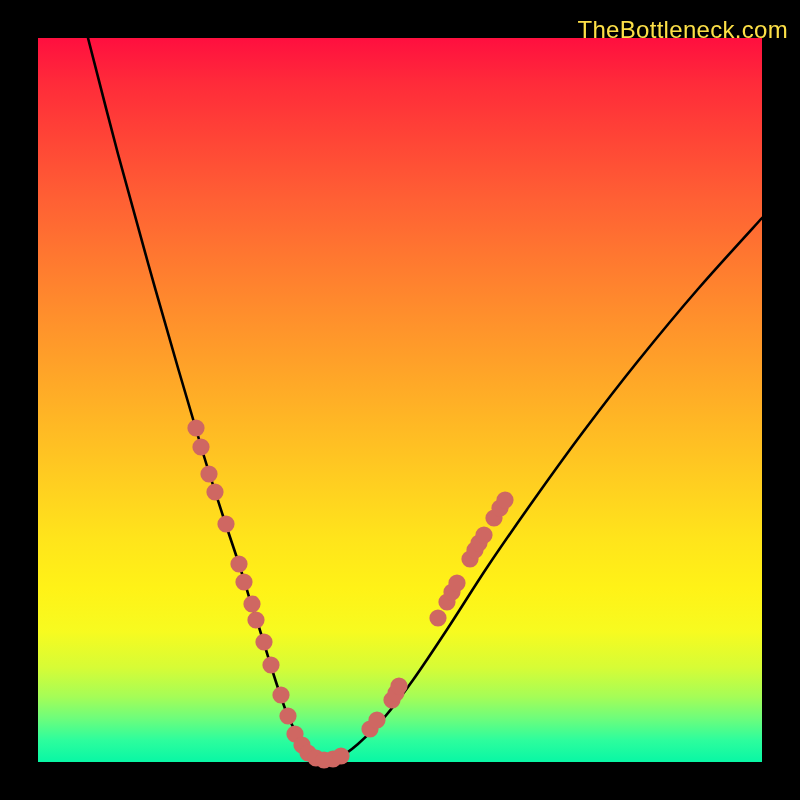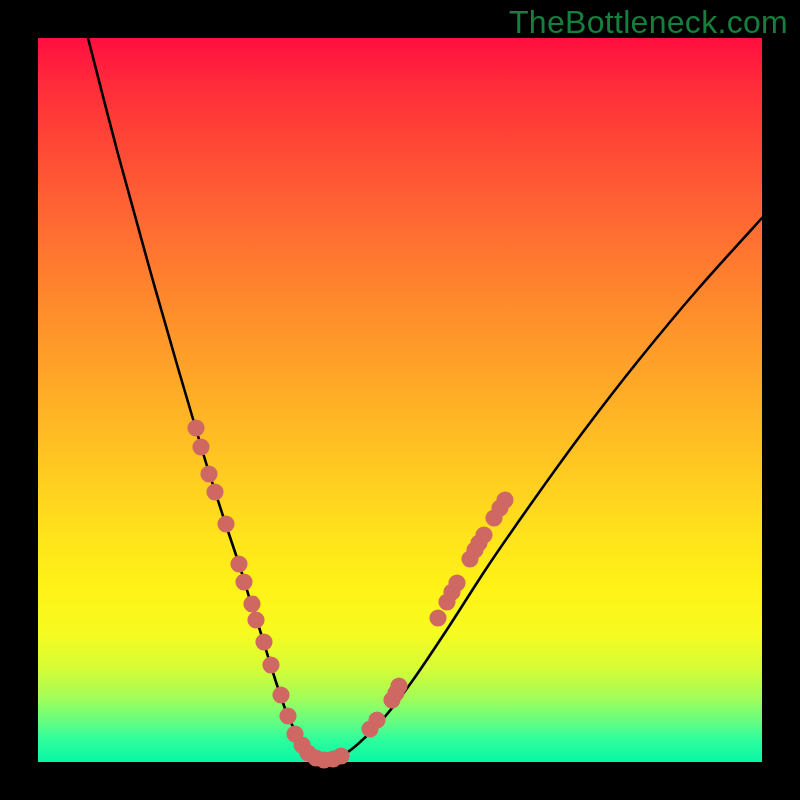--- a/index.html
+++ b/index.html
@@ -40,24 +40,24 @@
       #f7fb20 82%,
       #d6fc36 87%,
       #a5fd57 91%,
       #6dfd7c 94%,
       #2dfd9d 97%,
       #08f7a5 100%
     );
   }
   .watermark {
     position: absolute;
-    top: 4px;
+    top: 16px;
     right: 12px;
-    color: #15803d;
-    font-size: 32px;
+    color: #fde047;
+    font-size: 24px;
     font-weight: 400;
     letter-spacing: 0.3px;
     font-family: Arial, sans-serif;
   }
   svg.curve {
     position: absolute;
     left: 0;
     top: 0;
     width: 724px;
     height: 724px;

